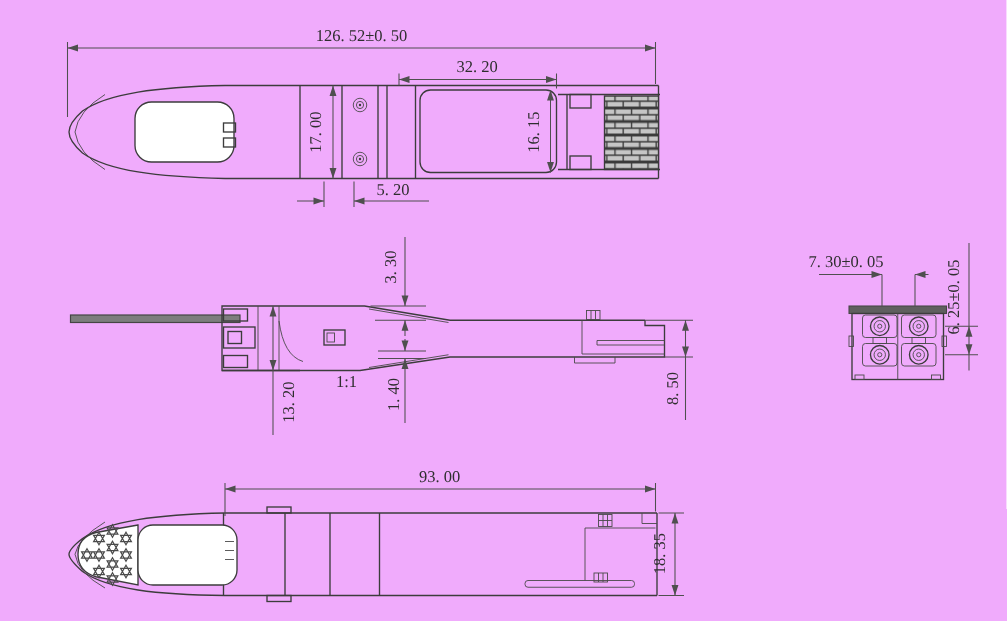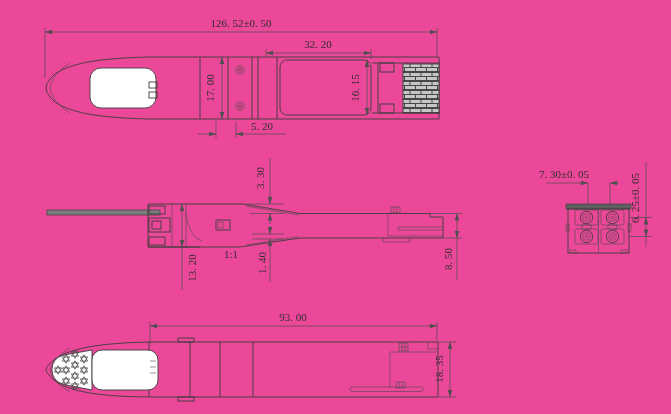--- a/index.html
+++ b/index.html
@@ -1,16 +1,16 @@
 <!DOCTYPE html>
 <html><head>
 <meta charset="utf-8">
 <style>
   html,body{margin:0;padding:0;background:#ffffff;}
-  .frame{position:relative;width:671px;height:414px;background:#ec4899;overflow:hidden;
+  .frame{position:relative;width:671px;height:414px;background:#f0abfc;overflow:hidden;
          font-family:"Liberation Serif","DejaVu Serif",serif;}
   svg{display:block;}
   .ol{stroke:#3c3c3c;stroke-width:0.9;fill:none;}
   .thin{stroke:#4a4a4a;stroke-width:0.6;fill:none;}
   .dl{stroke:#4f4f4f;stroke-width:0.7;fill:none;}
   .dim-text{font-family:"Liberation Serif","DejaVu Serif",serif;font-size:11px;fill:#2e2e2e;}
   .fill-white{fill:#ffffff;}
 </style>
 </head>
 <body>

